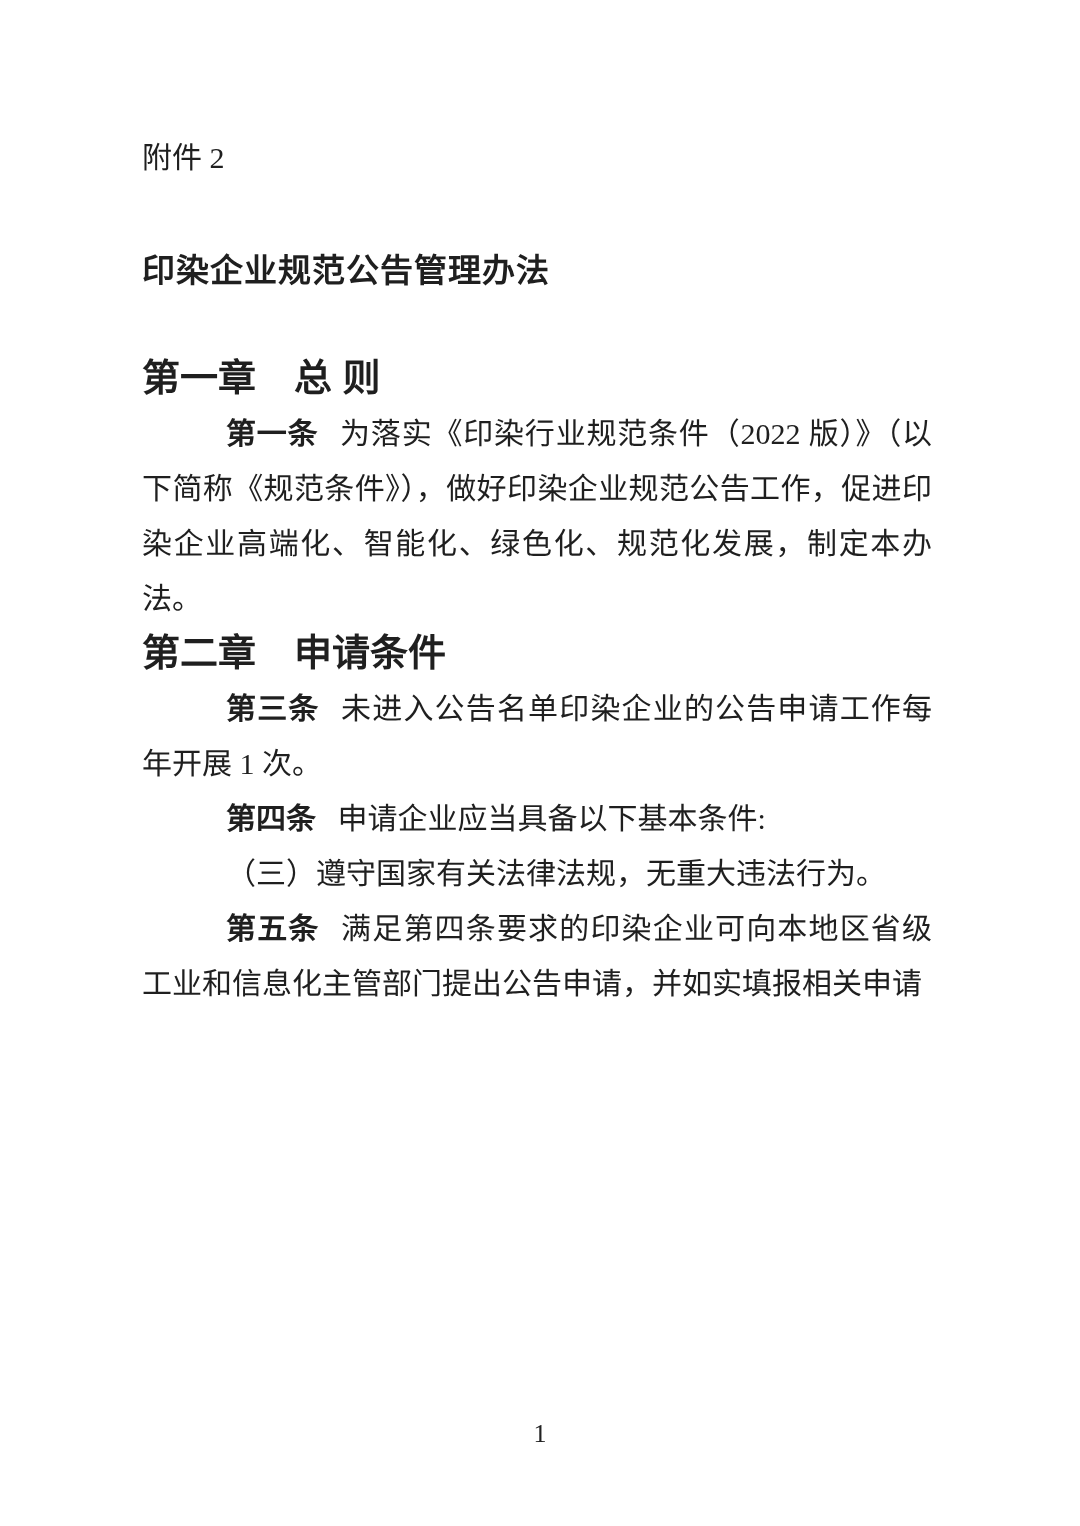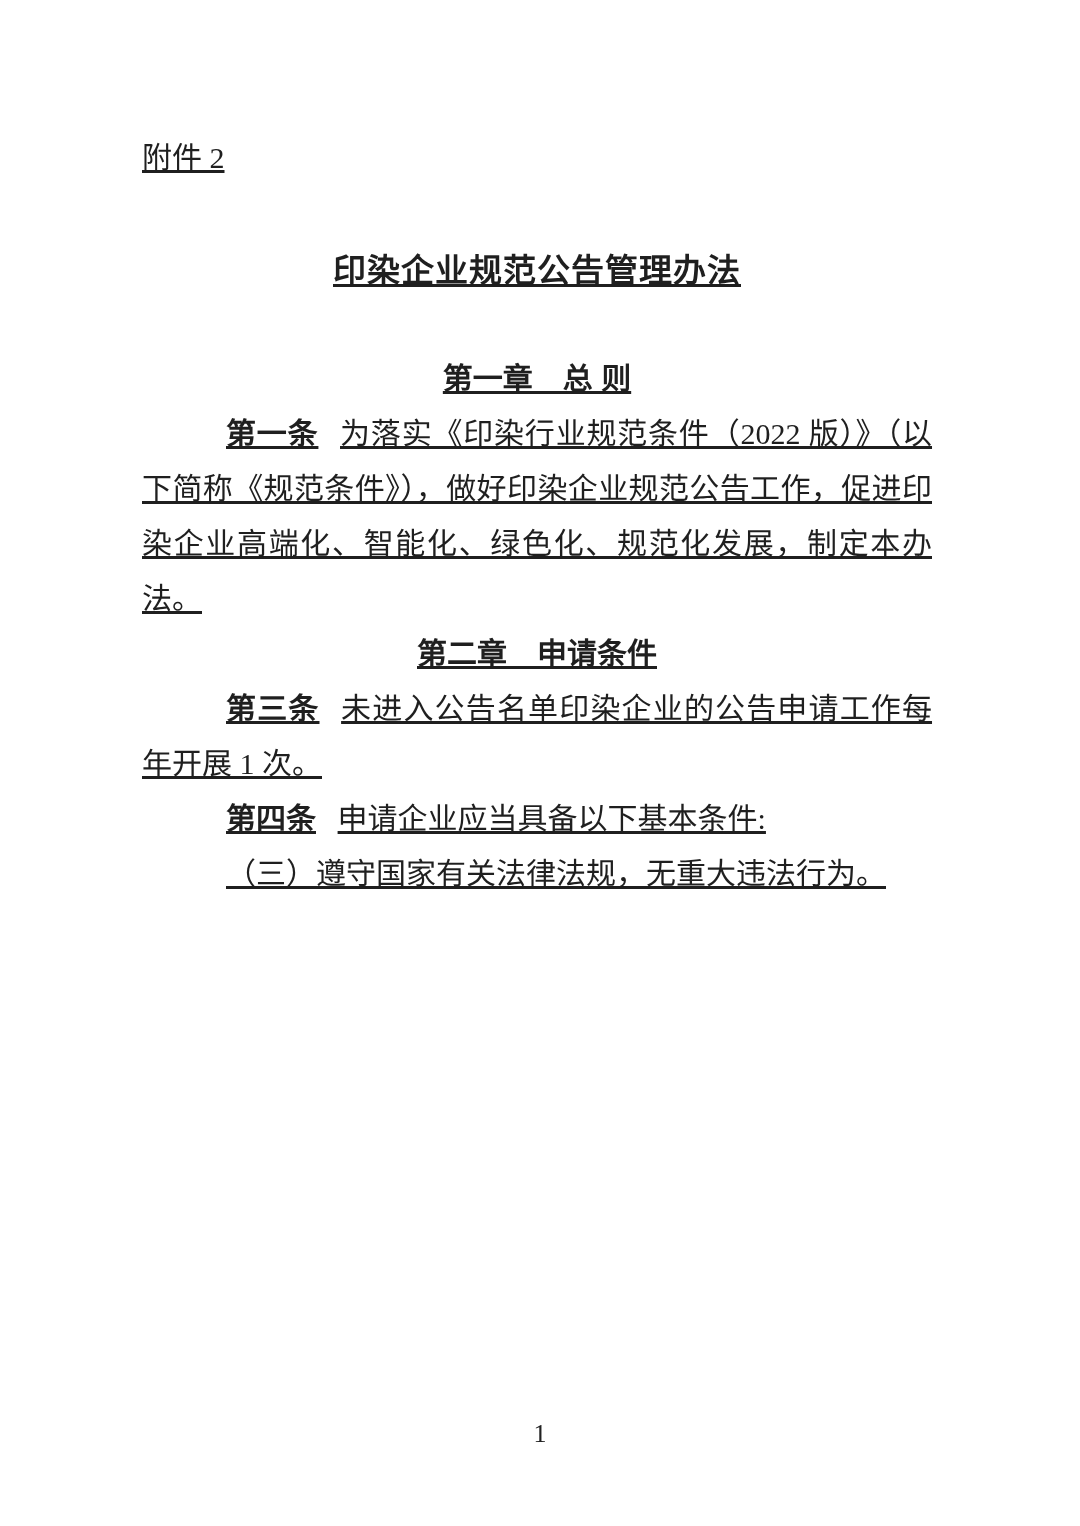--- a/index.html
+++ b/index.html
@@ -11,42 +11,40 @@
     position: relative;
     width: 1080px;
     height: 1526px;
     margin: 0 auto;
     background: #ffffff;
     color: #1f1f1f;
     font-family: "Liberation Serif", "DejaVu Serif", serif;
     overflow: hidden;
     box-sizing: border-box;
     padding: 140px 148px 0 142px;
-    text-decoration: underline;
   }
   .attachment {
     font-size: 30px;
     line-height: 36px;
     text-align: left;
   }
   .doc-title {
     margin: 72px 0 0 0;
-    text-align: center;
+    text-align: left;
     font-family: "Liberation Sans", "DejaVu Sans", sans-serif;
     font-weight: 700;
     font-size: 33px;
     line-height: 46px;
     letter-spacing: 1px;
   }
   .chapter {
     margin: 0;
-    text-align: center;
     font-family: "Liberation Sans", "DejaVu Sans", sans-serif;
     font-weight: 700;
-    font-size: 30px;
+    font-size: 38px;
     line-height: 55px;
   }
   .chapter.first {
     margin-top: 57px;
   }
   .para {
     margin: 0;
     font-size: 30px;
     line-height: 55px;
     text-align: justify;
@@ -85,16 +83,17 @@
   <h2 class="chapter">第二章　申请条件</h2>
 
   <p class="para"><span class="lead">第三条</span><span>未进入公告名单印染企业的公告申请工作每年开展 1 次。</span></p>
 
   <p class="para"><span class="lead">第四条</span><span>申请企业应当具备以下基本条件:</span></p>
 
 
 
   <p class="para">（三）遵守国家有关法律法规，无重大违法行为。</p>
 
+  <p class="para"><span class="lead">第五条</span><span>满足第四条要求的印染企业可向本地区省级工业和信息化主管部门提出公告申请，并如实填报相关申请</span></p>
 
   <div class="page-num">1</div>
 
 </div>
 
 </body></html>

